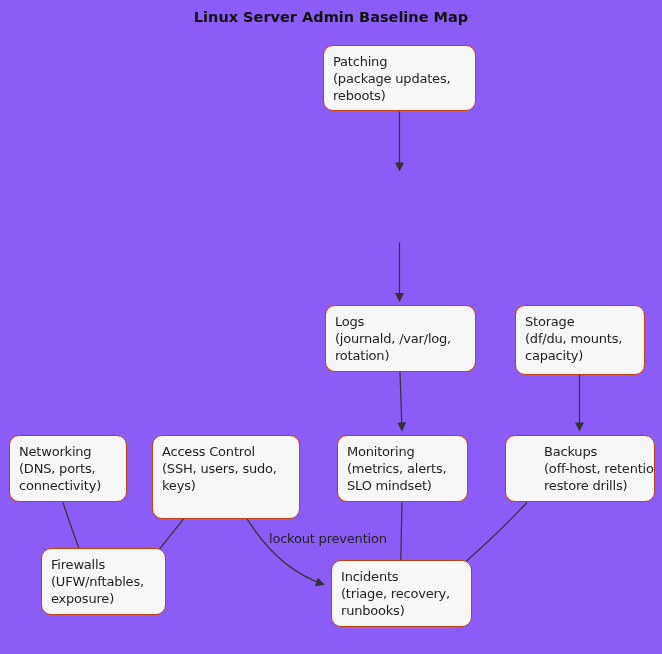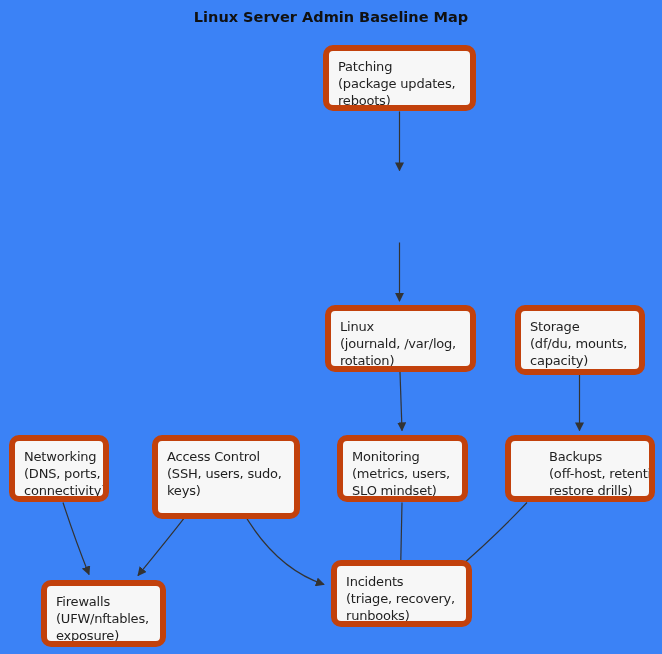--- a/index.html
+++ b/index.html
@@ -4,39 +4,39 @@
 <style>
   html, body {
     margin: 0;
     padding: 0;
     background: #ffffff;
   }
   #canvas {
     position: relative;
     width: 662px;
     height: 654px;
-    background: #3b82f6;
+    background: #8b5cf6;
     font-family: "DejaVu Sans", "Liberation Sans", sans-serif;
     overflow: hidden;
   }
   #diagram-title {
     position: absolute;
     top: 9px;
     left: 0;
     width: 662px;
     text-align: center;
     font-weight: bold;
     font-size: 14.5px;
     color: #111111;
   }
   .node {
     position: absolute;
     box-sizing: border-box;
     background: #f7f7f7;
-    border: 6px solid #c2410c;
+    border: 1px solid #c2410c;
     border-radius: 10px;
     padding: 7px 9px 0 9px;
     font-size: 13px;
     line-height: 17px;
     letter-spacing: -0.2px;
     color: #1f1f1f;
     white-space: pre;
     overflow: hidden;
   }
   #edges-layer {
@@ -56,25 +56,25 @@
     font-size: 13px;
     letter-spacing: -0.2px;
     color: #222222;
     white-space: nowrap;
   }
   
   #n-patching   { left: 323px; top: 45px;  width: 153px; height: 66px; }
   #n-services   { left: 329px; top: 175px; width: 141px; height: 67px; }
   #n-logs       { left: 325px; top: 305px; width: 151px; height: 67px; }
   #n-storage    { left: 515px; top: 305px; width: 130px; height: 70px; }
-  #n-networking { left: 9px;   top: 435px; width: 100px; height: 67px; }
+  #n-networking { left: 9px;   top: 435px; width: 118px; height: 67px; }
   #n-access     { left: 152px; top: 435px; width: 148px; height: 84px; }
   #n-monitoring { left: 337px; top: 435px; width: 131px; height: 67px; }
   #n-backups    { left: 505px; top: 435px; width: 150px; height: 67px; padding-left: 38px; }
-  #n-firewalls  { left: 41px;  top: 580px; width: 125px; height: 67px; }
+  #n-firewalls  { left: 41px;  top: 548px; width: 125px; height: 67px; }
   #n-incidents  { left: 331px; top: 560px; width: 141px; height: 67px; }
 </style>
 </head>
 <body>
 
 <div id="canvas">
 
   <div id="diagram-title">Linux Server Admin Baseline Map</div>
 
   <svg id="edges-layer" width="662" height="654" viewBox="0 0 662 654">
@@ -90,39 +90,40 @@
     <path class="edge" d="M63,502.5 C71,527 80,552 89,574.5" marker-end="url(#arrow)"></path>
     <path class="edge" d="M196,502.5 C178,527 157,552 138,575.5" marker-end="url(#arrow)"></path>
     <path class="edge" d="M238,503 C260,545 290,573 324,584.5" marker-end="url(#arrow)"></path>
     <path class="edge" d="M402,502.5 L400.5,575" marker-end="url(#arrow)"></path>
     <path class="edge" d="M527,502.5 C503,528 476,553 452,573.5" marker-end="url(#arrow)"></path>
   </svg>
 
   <div class="node" id="n-patching">Patching
 (package updates,
 reboots)</div>
-  <div class="node" id="n-logs">Linux
+  <div class="node" id="n-logs">Logs
 (journald, /var/log,
 rotation)</div>
   <div class="node" id="n-storage">Storage
 (df/du, mounts,
 capacity)</div>
   <div class="node" id="n-networking">Networking
 (DNS, ports,
 connectivity)</div>
   <div class="node" id="n-access">Access Control
 (SSH, users, sudo,
 keys)</div>
   <div class="node" id="n-monitoring">Monitoring
-(metrics, users,
+(metrics, alerts,
 SLO mindset)</div>
   <div class="node" id="n-backups">Backups
 (off-host, retention,
 restore drills)</div>
   <div class="node" id="n-firewalls">Firewalls
 (UFW/nftables,
 exposure)</div>
   <div class="node" id="n-incidents">Incidents
 (triage, recovery,
 runbooks)</div>
 
+  <div id="edge-label">lockout prevention</div>
 
 </div>
 
 </body></html>

